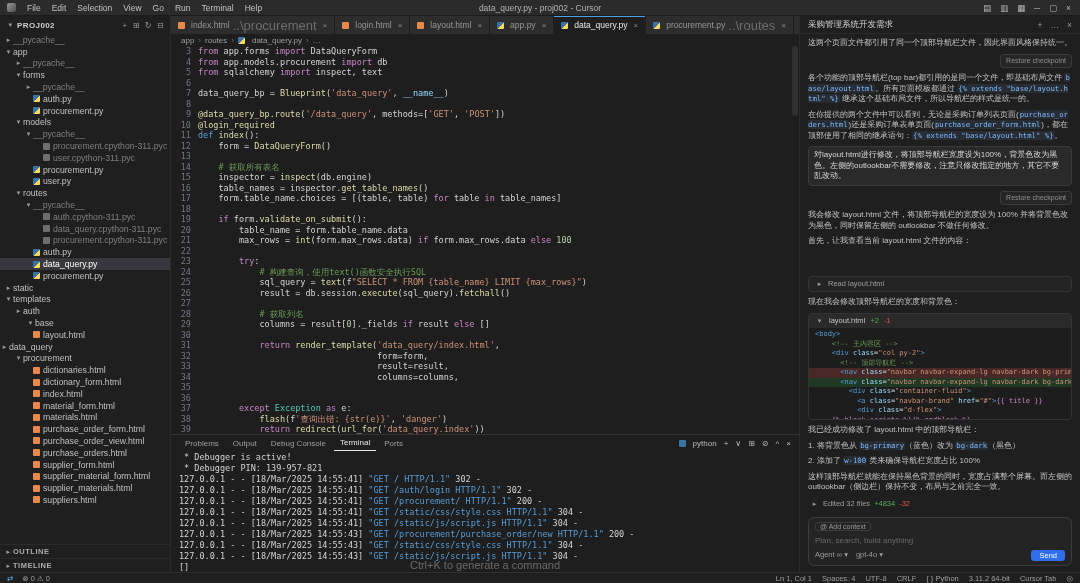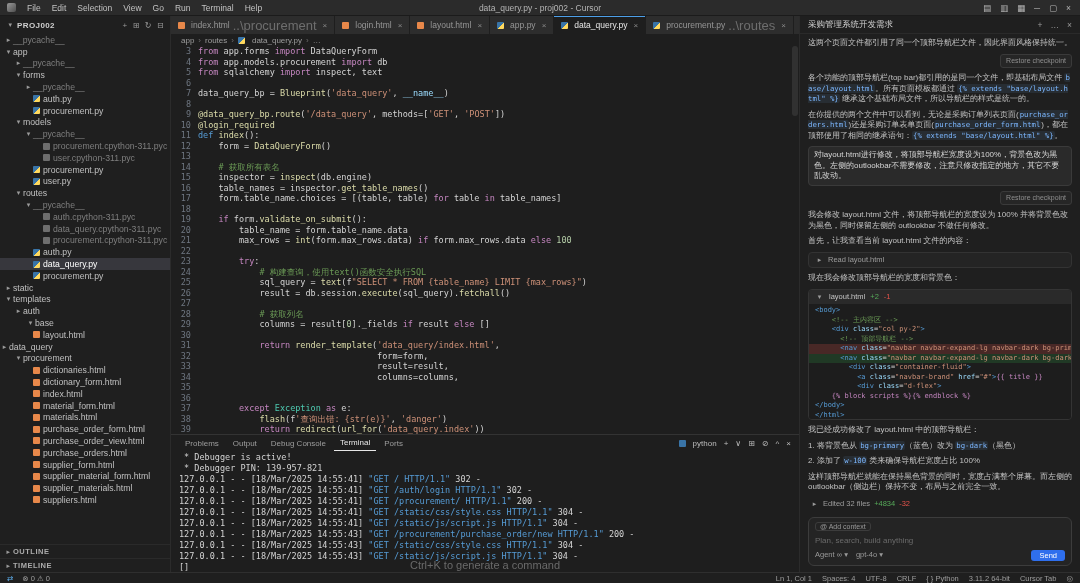--- a/index.html
+++ b/index.html
@@ -72,21 +72,21 @@
   
   .chat{width:281px;flex:none;background:#1f1f1f;border-left:1px solid #2b2b2b;display:flex;flex-direction:column;min-height:0;}
   .chat-header{height:18px;flex:none;display:flex;align-items:center;padding:0 8px;font-size:8.5px;color:#d0d0d0;border-bottom:1px solid #2a2a2a;}
   .chat-icons{margin-left:auto;display:flex;gap:8px;color:#9a9a9a;font-size:8.5px;}
   .chat-body{flex:1;min-height:0;overflow:hidden;padding:4px 8px;display:flex;flex-direction:column;gap:5px;font-size:8px;line-height:10.5px;color:#c2c2c2;}
   .msg{white-space:normal;word-break:break-all;}
   .msg-user{background:#2a2a2a;border:1px solid #3a3a3a;border-radius:4px;padding:3px 5px;color:#d6d6d6;}
   .inline-code{font-family:"DejaVu Sans Mono","Liberation Mono",monospace;font-size:7.3px;color:#7cb7ff;background:rgba(121,183,255,.09);border-radius:2px;padding:0 1px;}
   .checkpoint-row{display:flex;justify-content:flex-end;}
   .checkpoint-btn{font-size:7px;color:#8f8f8f;border:1px solid #3a3a3a;background:#262626;border-radius:3px;padding:1px 5px;cursor:default;}
-  .tool-row{display:flex;align-items:center;gap:4px;border:1px solid #333;background:#242424;border-radius:4px;padding:2px 6px;font-size:7.5px;color:#9d9d9d;}
+  .tool-row{display:flex;align-items:center;gap:4px;border:1px solid #333;background:#242424;border-radius:4px;padding:2px 6px;font-size:7.5px;color:#9d9d9d;margin-top:24px;}
   .files-row{display:flex;align-items:center;gap:4px;font-size:7.5px;color:#9d9d9d;padding:1px 2px;}
   .diff-add{color:#57ab5a;} .diff-del{color:#e5534b;}
   .diff-card{border:1px solid #343434;border-radius:4px;overflow:hidden;}
   .diff-header{background:#2a2a2a;display:flex;align-items:center;gap:5px;padding:2px 6px;font-size:7.5px;color:#c5c5c5;}
   .diff-body{background:#1d1d1d;font-family:"DejaVu Sans Mono","Liberation Mono",monospace;font-size:7px;line-height:9.5px;white-space:pre;overflow:hidden;padding:2px 0;}
   .diff-line{padding:0 6px;height:9.5px;overflow:hidden;}
   .diff-line.add{background:rgba(46,160,67,.22);}
   .diff-line.del{background:rgba(229,83,75,.22);}
   .chat-footer{flex:none;padding:3px 8px 6px;}
   .input-card{border:1px solid #3c3c3c;border-radius:6px;background:#242424;padding:4px 6px;display:flex;flex-direction:column;gap:5px;}

